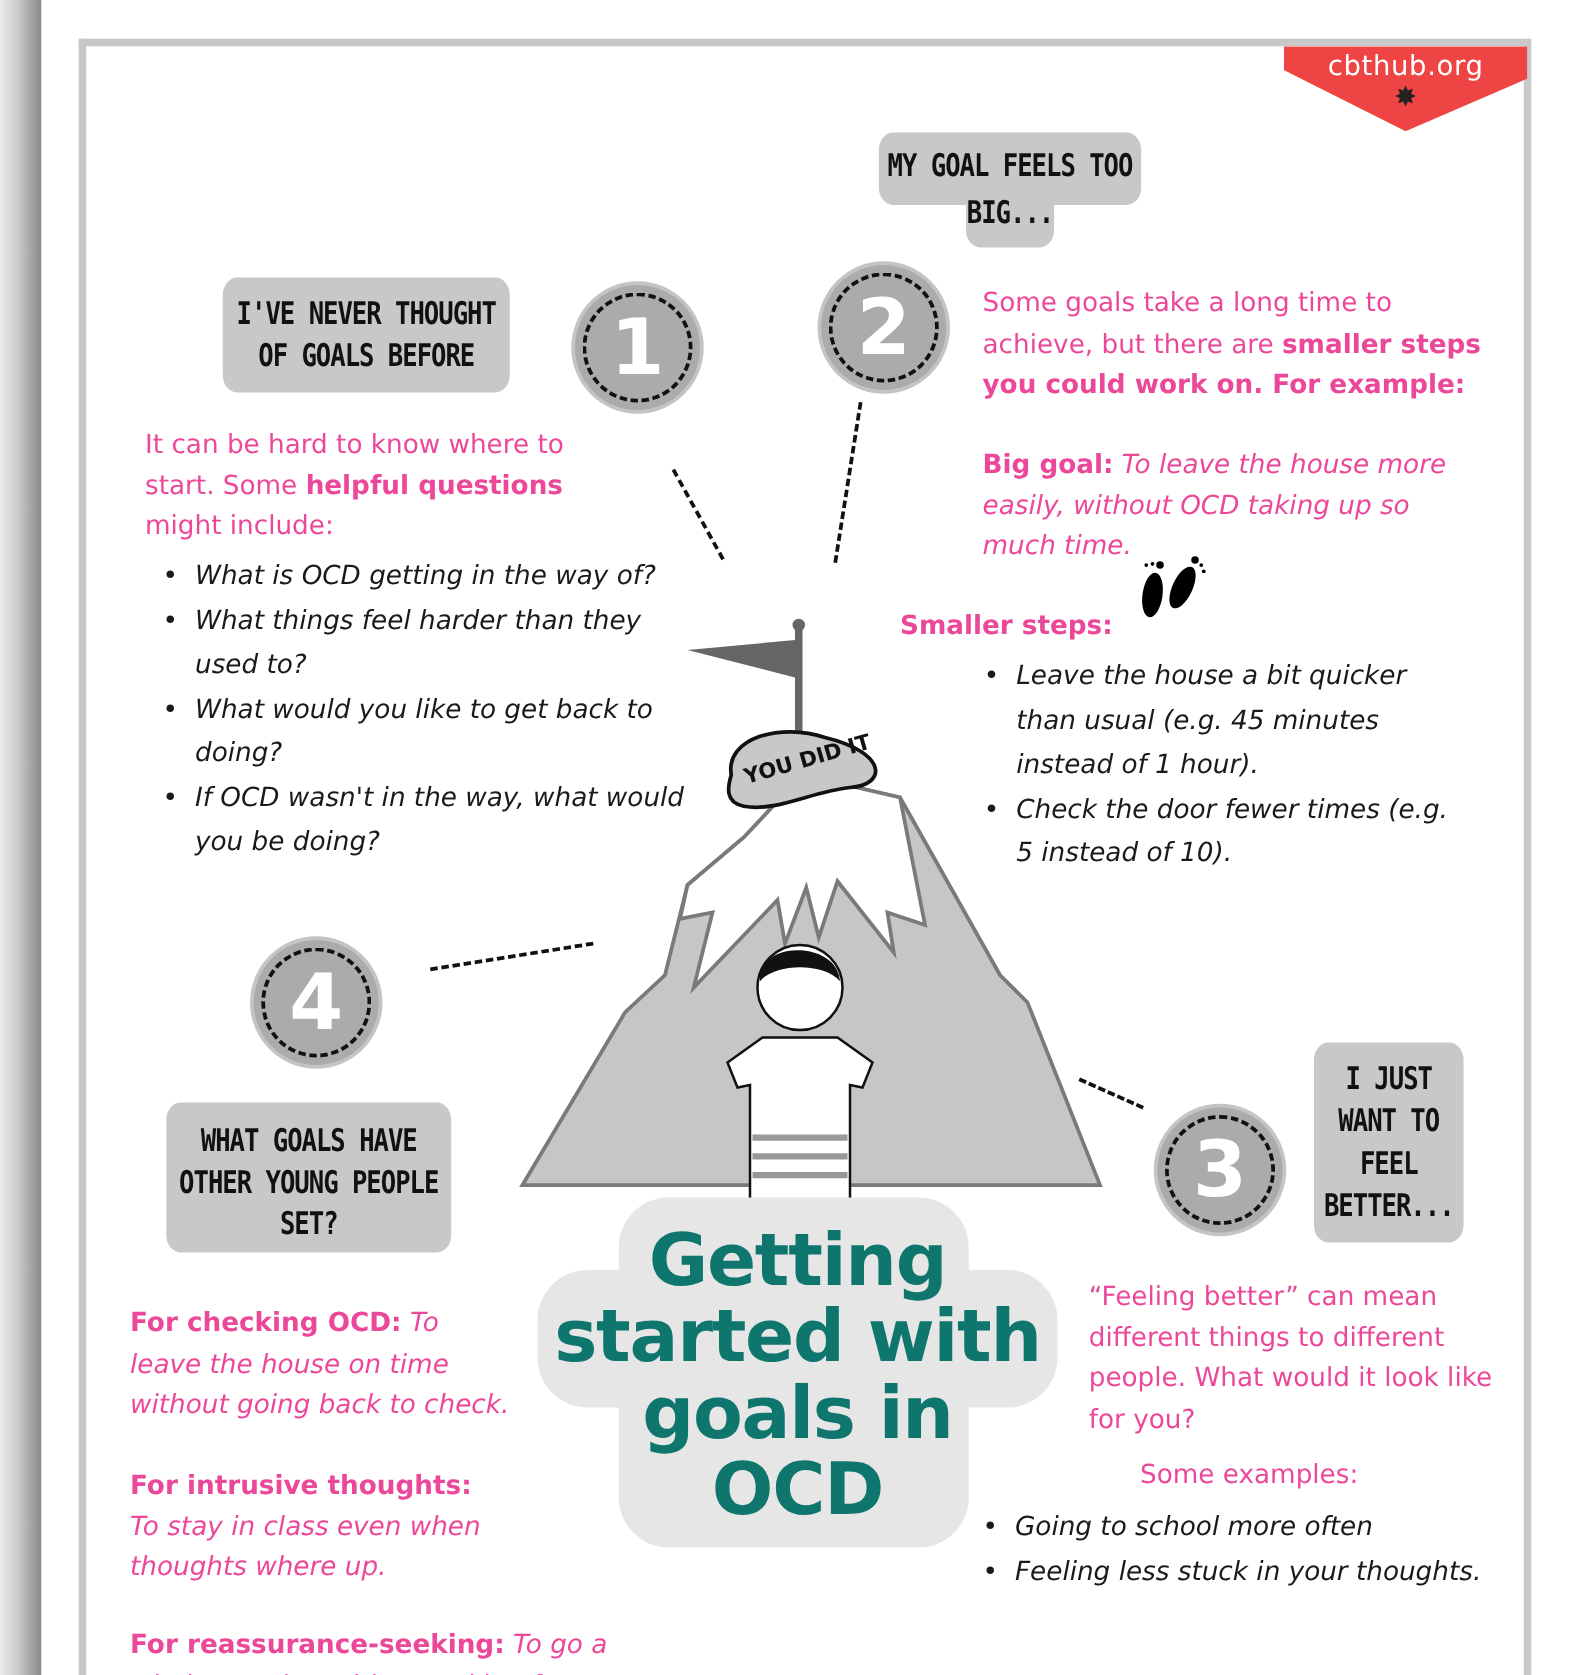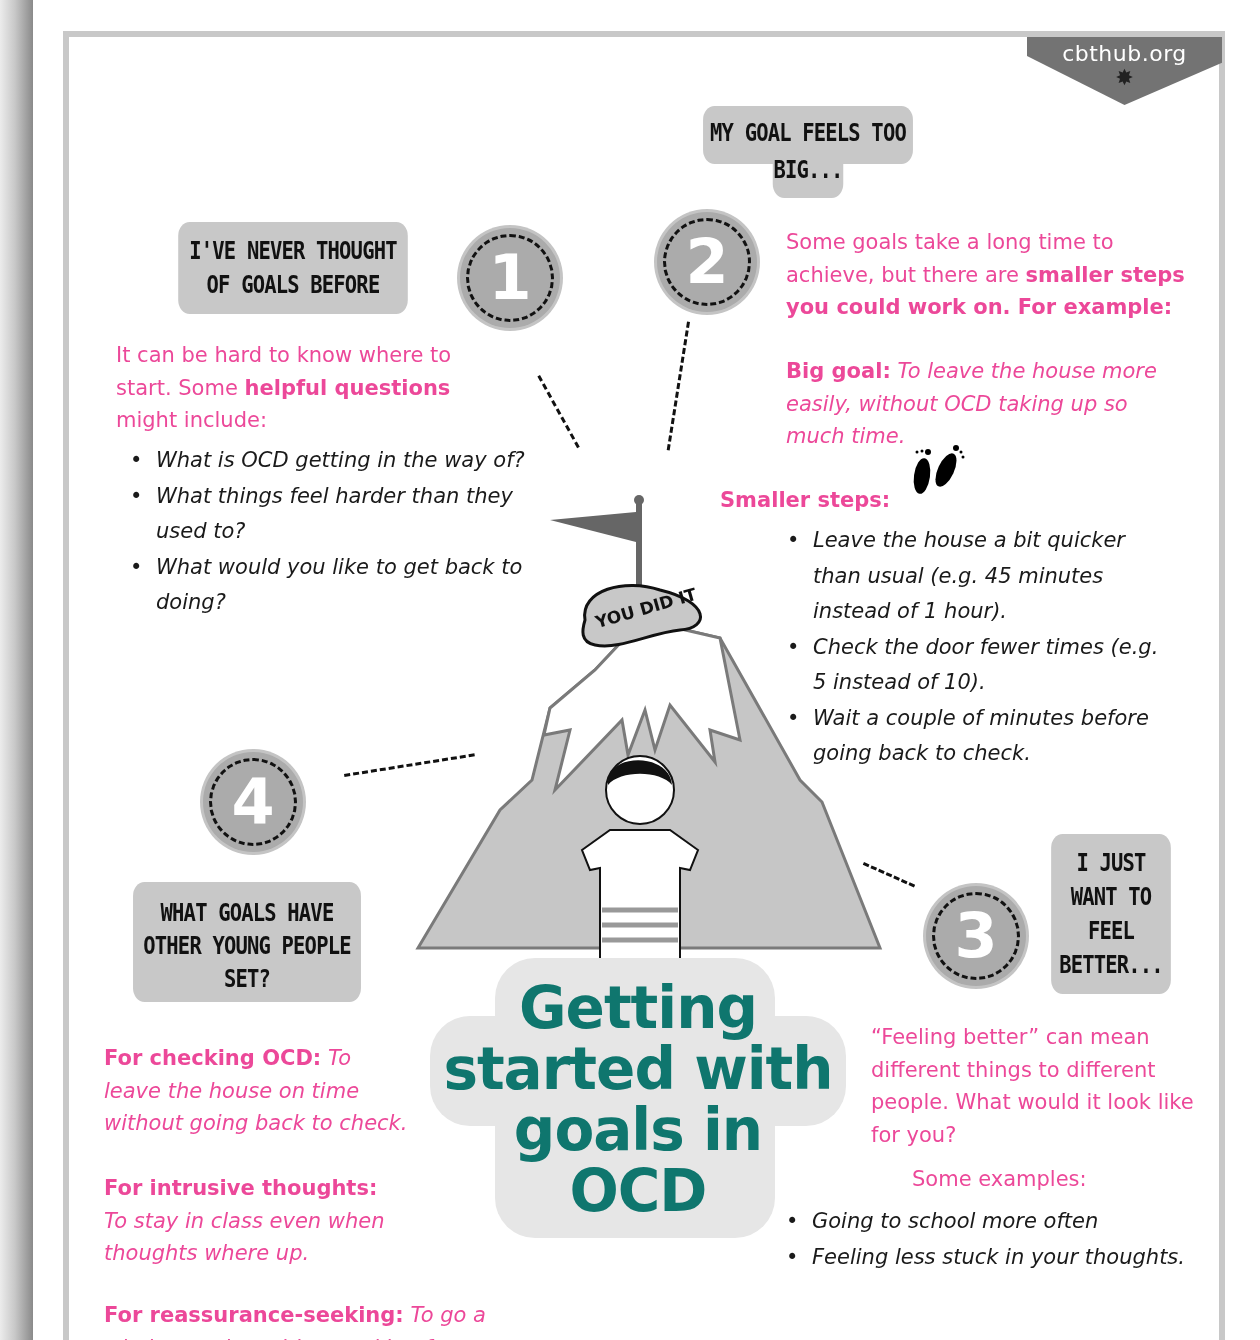--- a/index.html
+++ b/index.html
@@ -11,21 +11,21 @@
   .edge-shadow {
     position:absolute; left:0; top:0; width:33px; height:1340px;
     background:linear-gradient(to right,#ececec 0%,#c8c8c8 45%,#8a8a8a 100%);
   }
   .frame {
     position:absolute; left:63px; top:31px; width:1162px; height:1340px;
     border:6px solid #c8c8c8; border-bottom:none; box-sizing:border-box; background:#fff;
   }
   .tag {
     position:absolute; left:1027px; top:37px; width:195px; height:68px;
-    background:#737373;
+    background:#ef4444;
     clip-path:polygon(0 0,100% 0,100% 38%,50% 100%,0 28%);
     text-align:center;
   }
   .tag .site { display:block; color:#fff; font-family:"DejaVu Sans", sans-serif; font-size:22px; margin-top:4px; letter-spacing:0.5px; }
   .tag .star { display:block; color:#222; font-size:22px; line-height:22px; margin-top:1px; }
 
   .bubble {
     position:absolute; background:#c8c8c8; border-radius:14px;
     font-family:"DejaVu Sans Mono", monospace; font-weight:bold; color:#111;
     text-align:center; text-transform:uppercase; line-height:34px; font-size:25px;
@@ -104,20 +104,21 @@
 <div class="dash" style="left:344px; top:774px; width:132px; transform:rotate(-9deg);"></div>
 <div class="dash" style="left:864px; top:862px; width:56px; transform:rotate(24deg);"></div>
 
 <div class="txt" style="left:116px; top:339px; width:360px;">
   <span>It can be hard to know where to start. Some </span><b>helpful questions</b><span> might include:</span>
 </div>
 <ul class="list" style="position:absolute; left:116px; top:443px; width:440px;">
   <li>What is OCD getting in the way of?</li>
   <li>What things feel harder than they used to?</li>
   <li>What would you like to get back to doing?</li>
+  <li>If OCD wasn't in the way, what would you be doing?</li>
 </ul>
 
 <div class="txt" style="left:786px; top:226px; width:400px;">
   <span>Some goals take a long time to achieve, but there are </span><b>smaller steps you could work on. For example:</b>
 </div>
 <div class="txt" style="left:786px; top:355px; width:380px;">
   <b>Big goal:</b><i> To leave the house more easily, without OCD taking up so much time.</i>
 </div>
 <div style="position:absolute; left:906px; top:442px; width:62px; height:58px;">
   <svg width="62" height="58" viewBox="0 0 62 58">
@@ -130,21 +131,20 @@
       <circle cx="55" cy="10" r="1.5" fill="#000"></circle>
       <circle cx="57" cy="15" r="1.5" fill="#000"></circle>
   </svg>
 </div>
 <div class="txt" style="left:720px; top:484px;">
   <b>Smaller steps:</b>
 </div>
 <ul class="list" style="position:absolute; left:773px; top:523px; width:395px;">
   <li>Leave the house a bit quicker than usual (e.g. 45 minutes instead of 1 hour).</li>
   <li>Check the door fewer times (e.g. 5 instead of 10).</li>
-  <li>Wait a couple of minutes before going back to check.</li>
 </ul>
 
 <div style="position:absolute; left:410px; top:490px; width:480px; height:480px;">
   <svg width="480" height="480" viewBox="0 0 480 480">
     <polygon points="8,458 90,320 122,290 140,218 185,180 232,130 310,148 390,290 412,312 470,458" fill="#c6c6c6" stroke="#7a7a7a" stroke-width="3"></polygon>
     <polygon points="140,218 185,180 232,130 310,148 330,250 300,240 305,272 260,215 245,260 235,220 218,265 212,230 145,300 160,240 134,245" fill="#ffffff" stroke="#7a7a7a" stroke-width="3"></polygon>
     <line x1="229" y1="10" x2="229" y2="110" stroke="#666" stroke-width="6"></line>
     <circle cx="229" cy="10" r="5" fill="#666"></circle>
     <polygon points="140,30 226,22 226,52" fill="#666"></polygon>
     <path d="M175,130 C170,100 215,88 250,100 C300,112 300,138 270,140 C240,143 210,160 185,155 C170,152 172,140 175,130 Z" fill="#c8c8c8" stroke="#111" stroke-width="3"></path>

